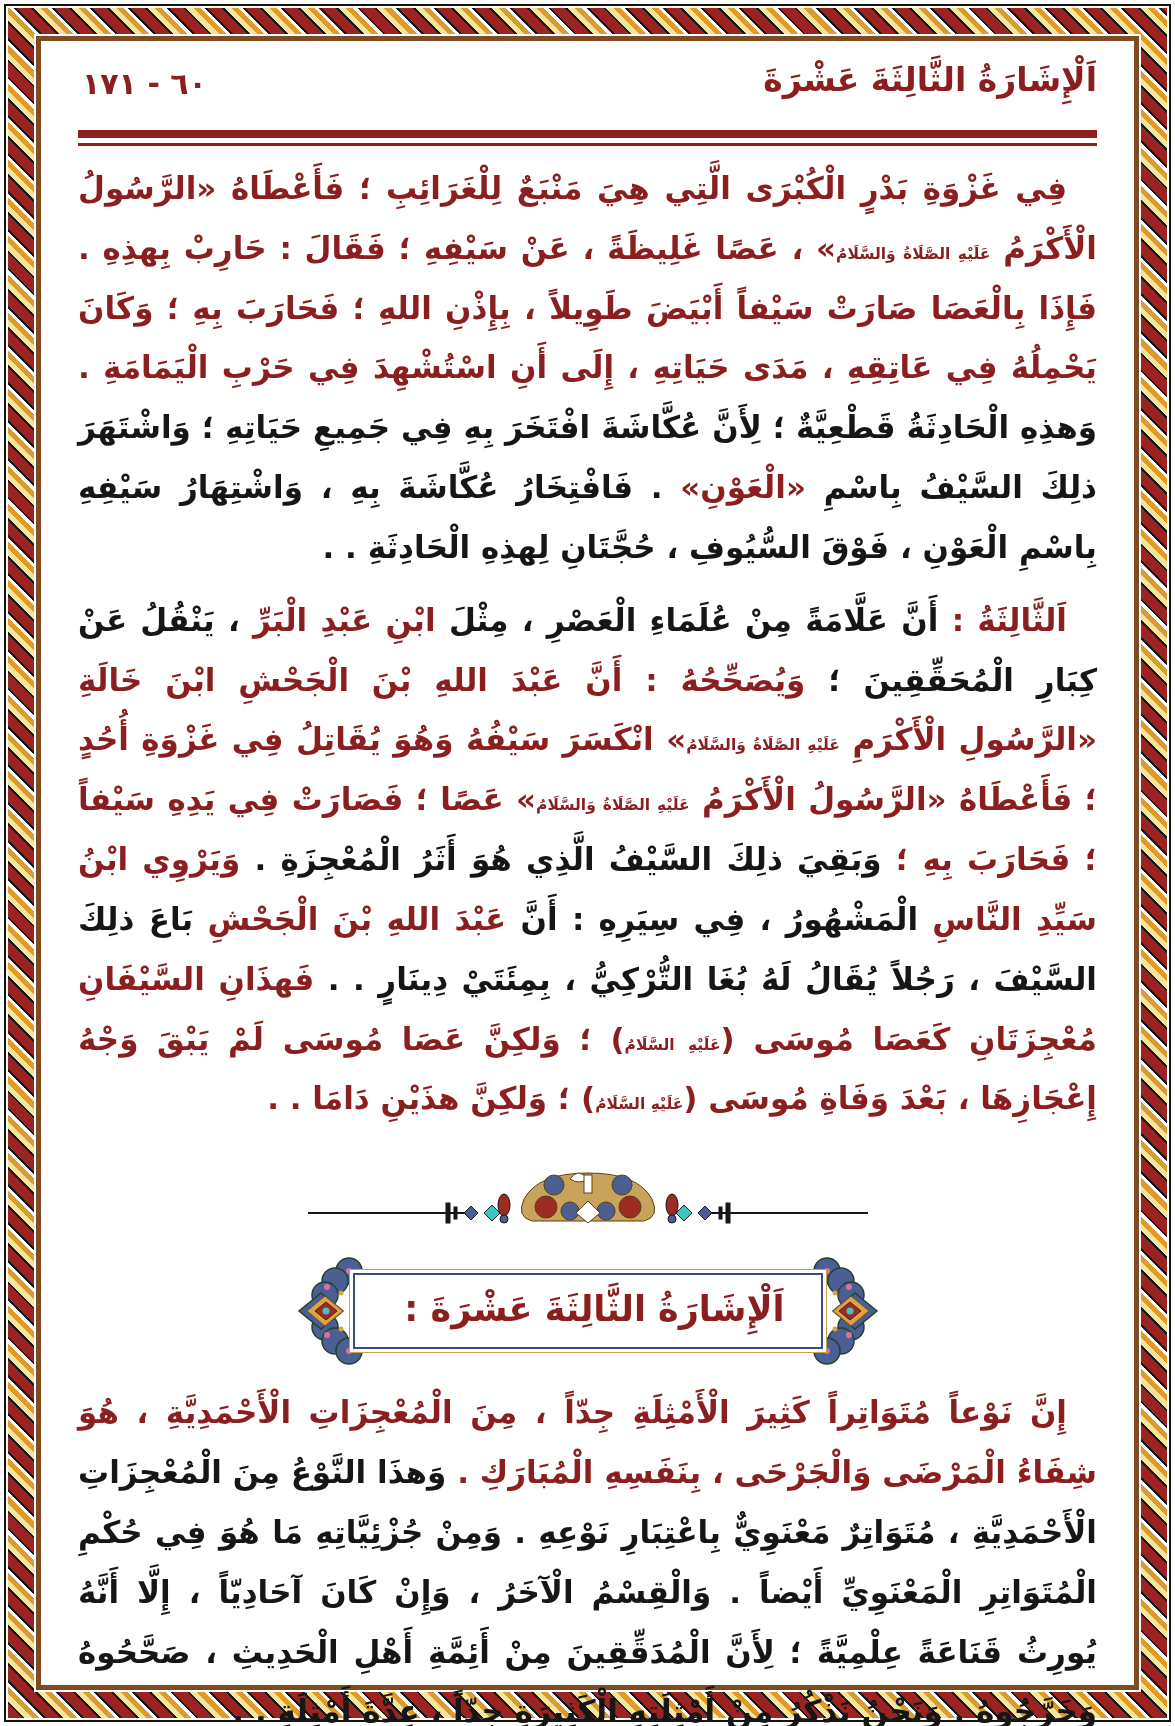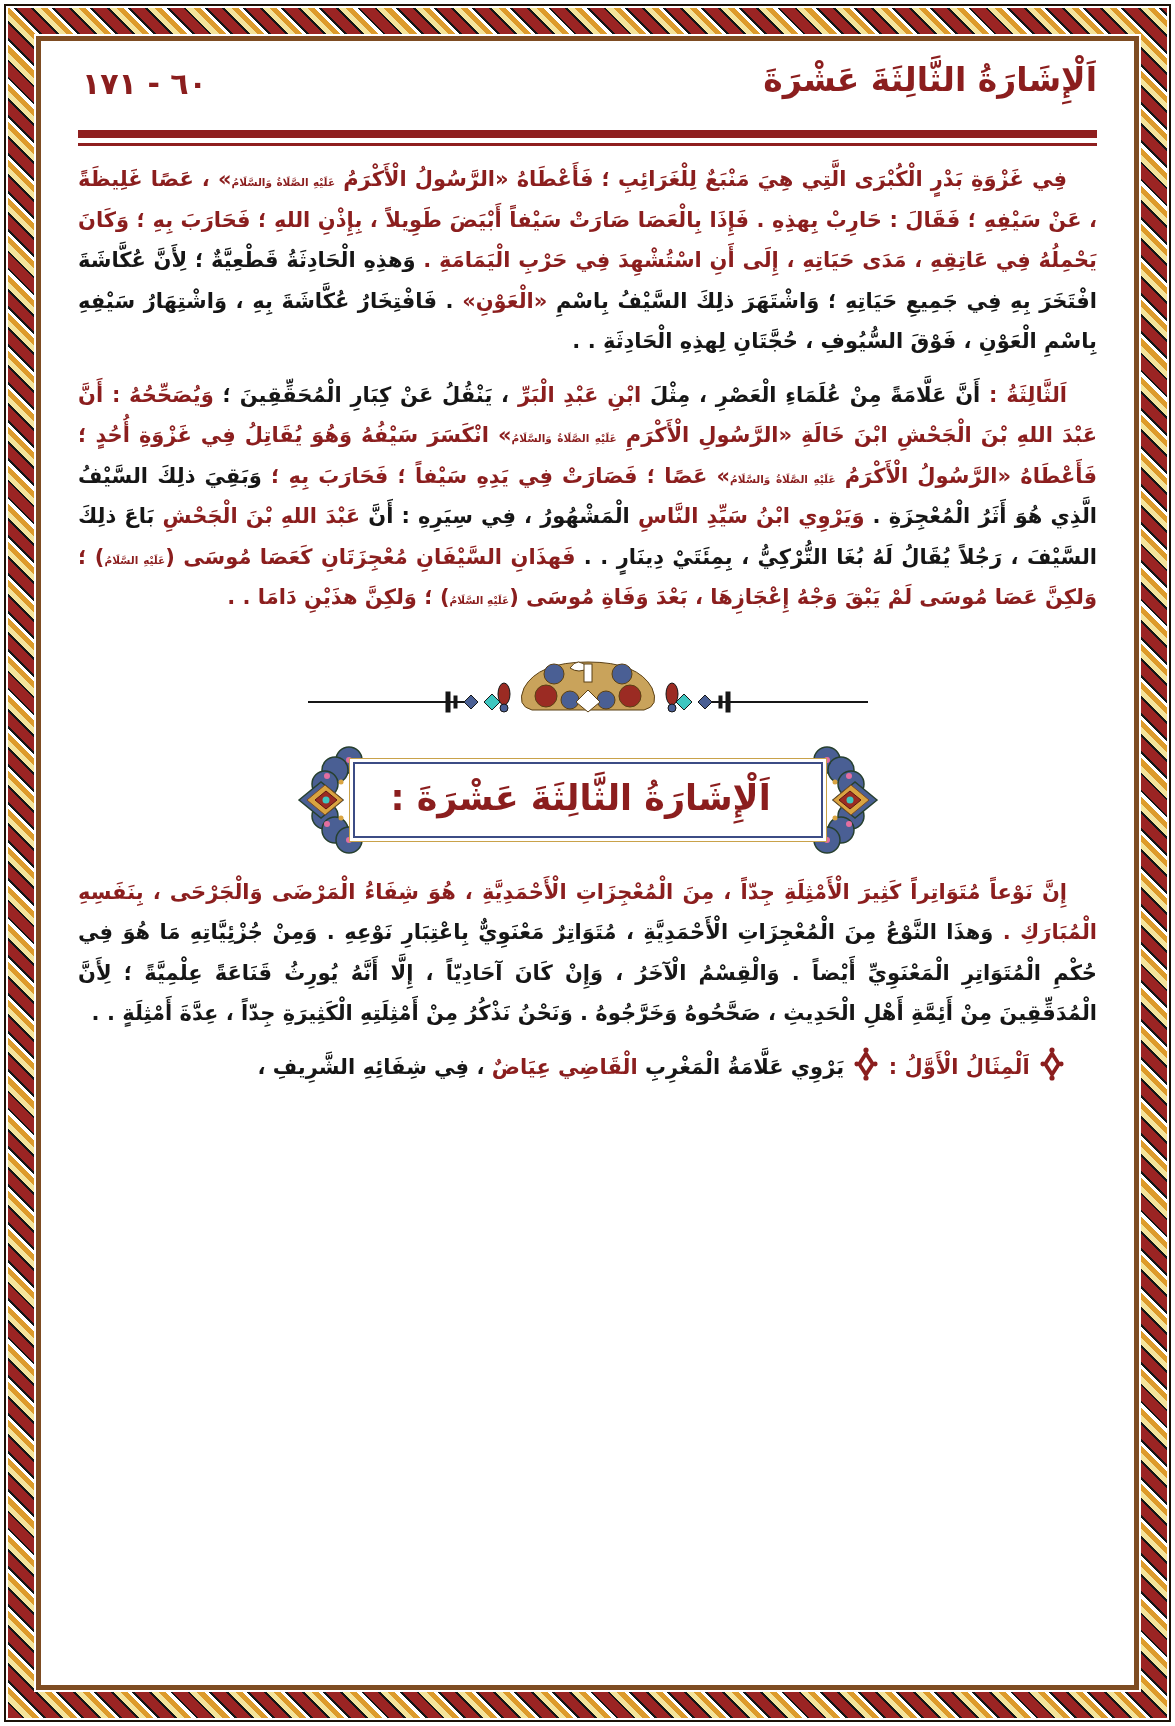--- a/index.html
+++ b/index.html
@@ -38,21 +38,21 @@
   }
   .page-title{
     margin:0;padding-top:10px;text-align:right;
     color:#8b1e1e;font-size:33px;font-weight:bold;
   }
   .rules{margin-top:16px;}
   .rule-a{height:8px;background:#8f1f1f;}
   .rule-b{height:3px;background:#8f1f1f;margin-top:5px;}
 
   .para{
-    font-size:21px;line-height:1.93;font-weight:bold;
+    font-size:31px;line-height:1.93;font-weight:bold;
     text-align:justify;color:#161616;margin:13px 0 0;
   }
   .para.indent{text-indent:30px;}
   .run-red{color:#8b1e1e;}
   .run-black{color:#161616;}
   .run-hon{color:#8b1e1e;font-size:0.5em;font-weight:bold;}
   .orn{vertical-align:-7px;margin:0 3px;}
 
   
   .divider{margin:26px 0 10px;text-align:center;}
@@ -60,21 +60,21 @@
   
   .section-box{
     position:relative;width:470px;margin:28px auto 34px;
   }
   .section-box .box-rect{
     position:relative;z-index:2;
     background:#ffffff;
     border:2px solid #3c4c85;
     box-shadow:0 0 0 3px #ffffff,0 0 0 4px #c9a24a;
     padding:14px 36px 18px;
-    text-align:left;
+    text-align:right;
   }
   .section-box .box-title{
     color:#8b1e1e;font-size:35px;font-weight:bold;white-space:nowrap;
   }
   .medallion{position:absolute;top:50%;z-index:1;}
   .medallion.left{left:-56px;transform:translateY(-50%);}
   .medallion.right{right:-56px;transform:translateY(-50%) scaleX(-1);}
 </style>
 </head>
 <body>

